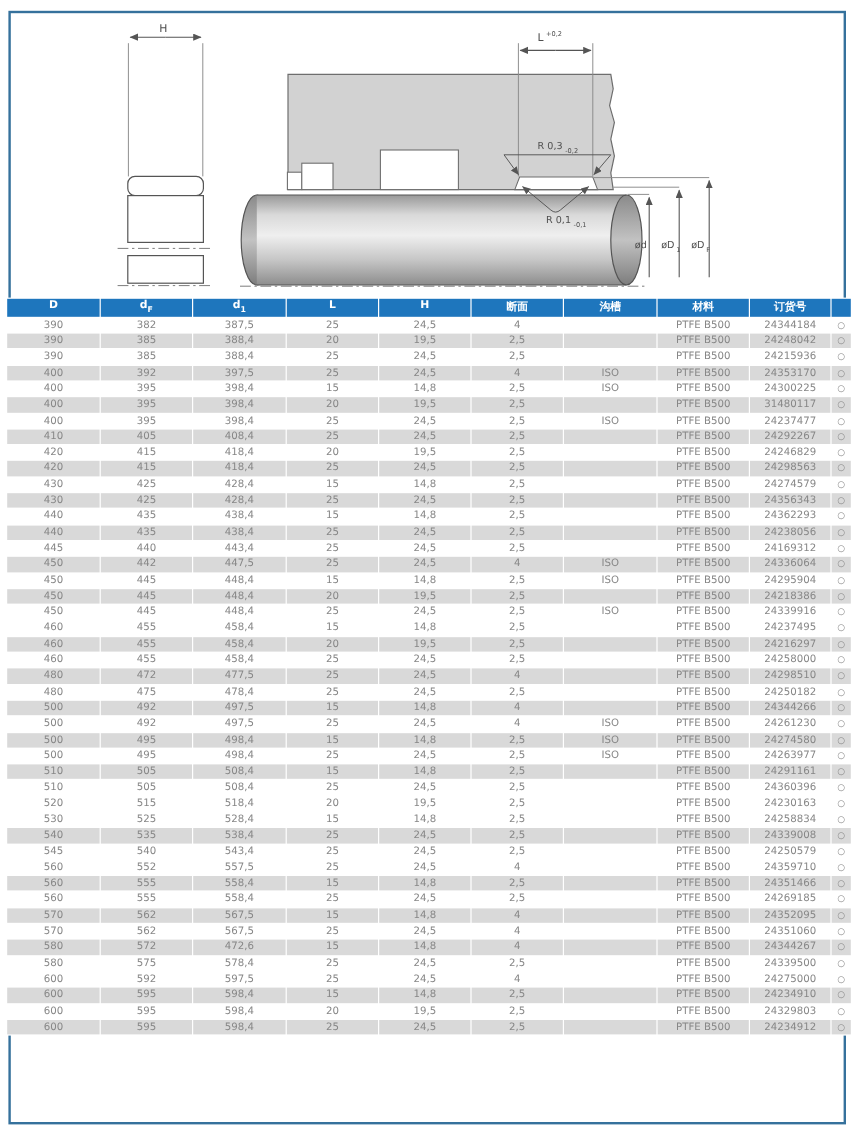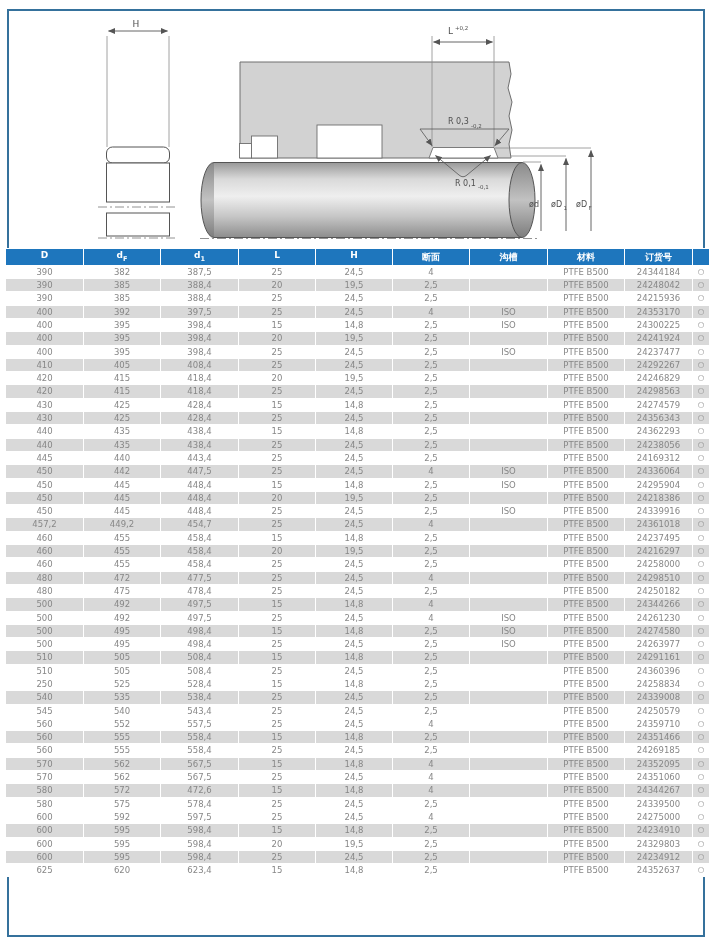--- a/index.html
+++ b/index.html
@@ -206,21 +206,21 @@
           </tr>
           <tr class="even">
             <td>400</td>
             <td>395</td>
             <td>398,4</td>
             <td>20</td>
             <td>19,5</td>
             <td>2,5</td>
             <td></td>
             <td>PTFE B500</td>
-            <td>24241924</td>
+            <td>31480117</td>
             <td class="circle">○</td>
           </tr>
           <tr class="odd">
             <td>400</td>
             <td>395</td>
             <td>398,4</td>
             <td>25</td>
             <td>24,5</td>
             <td>2,5</td>
             <td>ISO</td>
@@ -365,32 +365,20 @@
             <td>445</td>
             <td>448,4</td>
             <td>25</td>
             <td>24,5</td>
             <td>2,5</td>
             <td>ISO</td>
             <td>PTFE B500</td>
             <td>24339916</td>
             <td class="circle">○</td>
           </tr>
-          <tr class="even">
-            <td>457,2</td>
-            <td>449,2</td>
-            <td>454,7</td>
-            <td>25</td>
-            <td>24,5</td>
-            <td>4</td>
-            <td></td>
-            <td>PTFE B500</td>
-            <td>24361018</td>
-            <td class="circle">○</td>
-          </tr>
           <tr class="odd">
             <td>460</td>
             <td>455</td>
             <td>458,4</td>
             <td>15</td>
             <td>14,8</td>
             <td>2,5</td>
             <td></td>
             <td>PTFE B500</td>
             <td>24237495</td>
@@ -510,21 +498,33 @@
             <td>508,4</td>
             <td>25</td>
             <td>24,5</td>
             <td>2,5</td>
             <td></td>
             <td>PTFE B500</td>
             <td>24360396</td>
             <td class="circle">○</td>
           </tr>
           <tr class="odd">
-            <td>250</td>
+            <td>520</td>
+            <td>515</td>
+            <td>518,4</td>
+            <td>20</td>
+            <td>19,5</td>
+            <td>2,5</td>
+            <td></td>
+            <td>PTFE B500</td>
+            <td>24230163</td>
+            <td class="circle">○</td>
+          </tr>
+          <tr class="odd">
+            <td>530</td>
             <td>525</td>
             <td>528,4</td>
             <td>15</td>
             <td>14,8</td>
             <td>2,5</td>
             <td></td>
             <td>PTFE B500</td>
             <td>24258834</td>
             <td class="circle">○</td>
           </tr>
@@ -677,28 +677,16 @@
             <td>595</td>
             <td>598,4</td>
             <td>25</td>
             <td>24,5</td>
             <td>2,5</td>
             <td></td>
             <td>PTFE B500</td>
             <td>24234912</td>
             <td class="circle">○</td>
           </tr>
-          <tr class="odd">
-            <td>625</td>
-            <td>620</td>
-            <td>623,4</td>
-            <td>15</td>
-            <td>14,8</td>
-            <td>2,5</td>
-            <td></td>
-            <td>PTFE B500</td>
-            <td>24352637</td>
-            <td class="circle">○</td>
-          </tr>
         </tbody>
     </table>
   </div>
 </div>
 
 </body></html>

